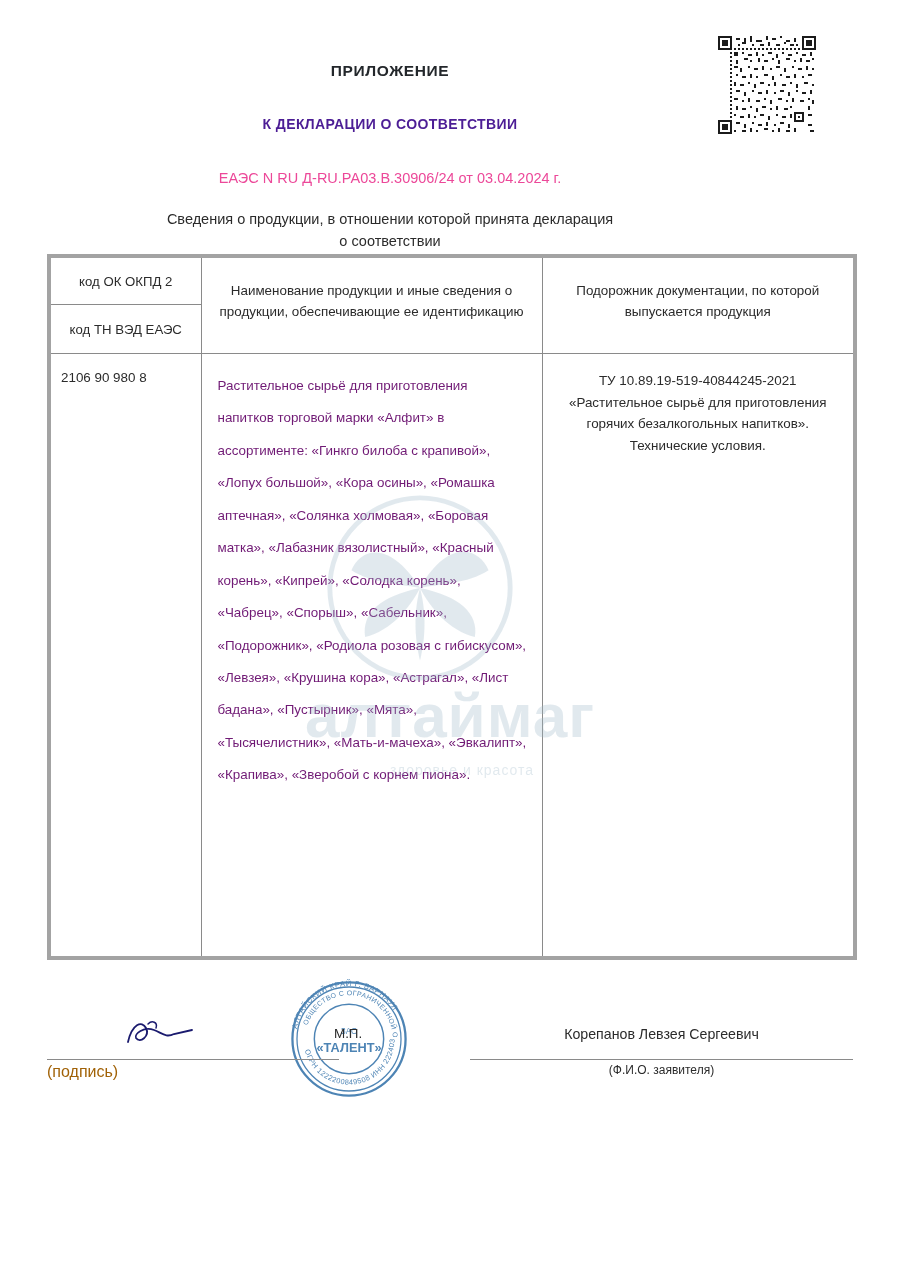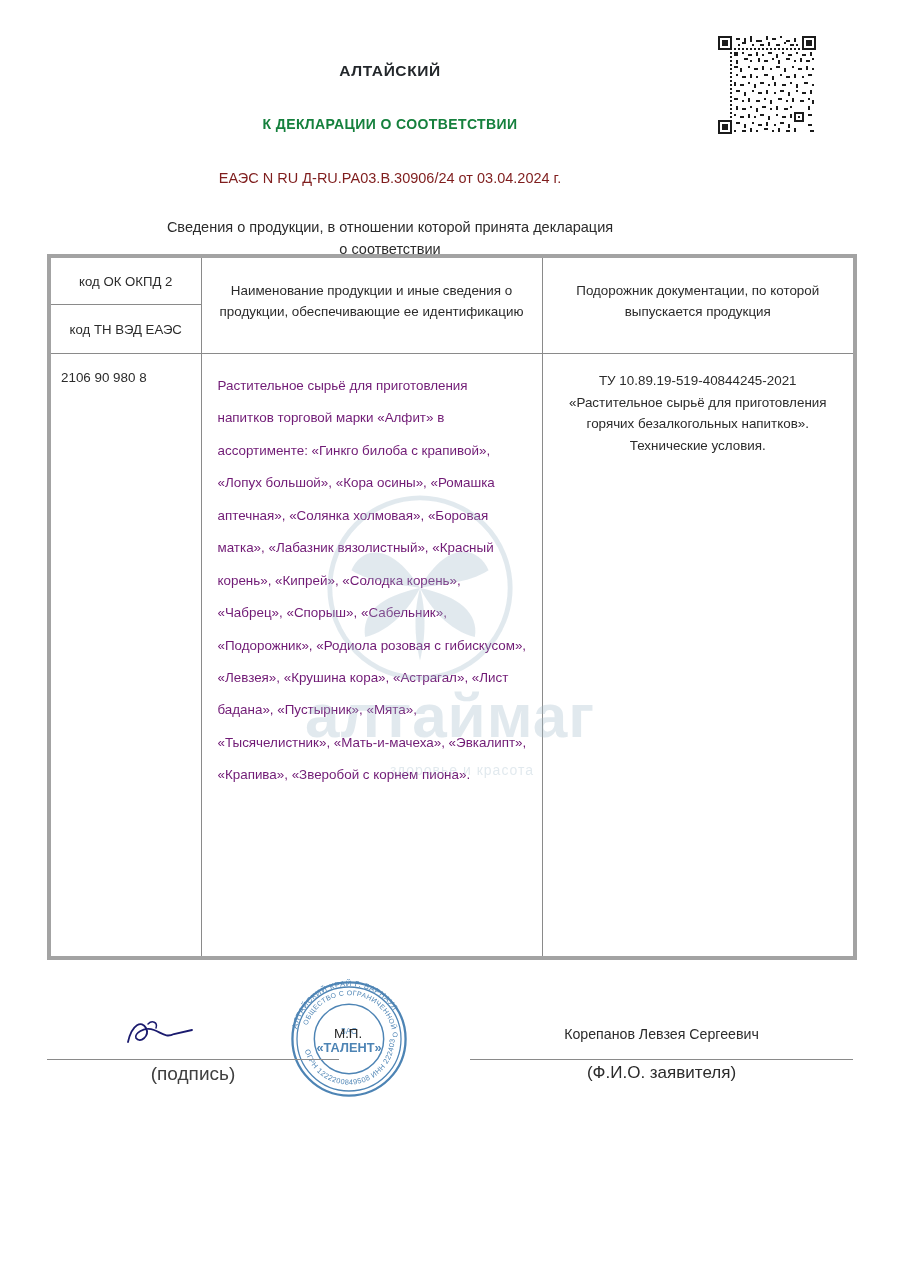--- a/index.html
+++ b/index.html
@@ -44,29 +44,29 @@
     font-size: 15.5px;
     font-weight: bold;
     letter-spacing: 0.6px;
     color: #23272b;
   }
   .title-sub {
     margin-top: 36px;
     font-size: 14px;
     font-weight: bold;
     letter-spacing: 0.4px;
-    color: #15803d;
+    color: #4c1d95;
   }
   .decl-number {
     margin-top: 38px;
     font-size: 14.5px;
-    color: #7f1d1d;
+    color: #ec4899;
   }
   .decl-caption {
-    margin-top: 30px;
+    margin-top: 22px;
     font-size: 14.5px;
     line-height: 1.55;
     color: #2b2b2b;
   }
 
   
   .tbl {
     position: absolute;
     top: 254px;
     left: 47px;
@@ -182,31 +182,31 @@
     top: 1059px;
     left: 470px;
     width: 383px;
     border-top: 1px solid #8a8a8a;
   }
   .sign-caption-left {
     position: absolute;
     top: 1063px;
     left: 47px;
     width: 292px;
-    text-align: center;
-    font-size: 19px;
-    color: #404040;
+    text-align: left;
+    font-size: 16px;
+    color: #a16207;
   }
   .sign-caption-right {
     position: absolute;
     top: 1063px;
     left: 470px;
     width: 383px;
     text-align: center;
-    font-size: 17px;
+    font-size: 12px;
     color: #2b2b2b;
   }
   .sign-name {
     position: absolute;
     top: 1026px;
     left: 470px;
     width: 383px;
     text-align: center;
     font-size: 14.2px;
     color: #2b2b2b;
@@ -442,21 +442,21 @@
           <rect x="27" y="47" width="1" height="1"></rect>
         <rect x="30" y="46" width="1" height="2"></rect>
           <rect x="34" y="47" width="2" height="1"></rect>
         <rect x="38" y="46" width="1" height="2"></rect>
           <rect x="46" y="47" width="2" height="1"></rect>
       </g>
     </svg>
   </div>
 
   <div class="hdr-block">
-    <div class="title-main">АЛТАЙСКИЙ</div>
+    <div class="title-main">ПРИЛОЖЕНИЕ</div>
     <div class="title-sub">К ДЕКЛАРАЦИИ О СООТВЕТСТВИИ</div>
     <div class="decl-number">ЕАЭС N RU Д-RU.РА03.В.30906/24 от 03.04.2024 г.</div>
     <div class="decl-caption">
       <div>Сведения о продукции, в отношении которой принята декларация</div>
       <div>о соответствии</div>
     </div>
   </div>
 
   <table class="tbl">
     <colgroup>

